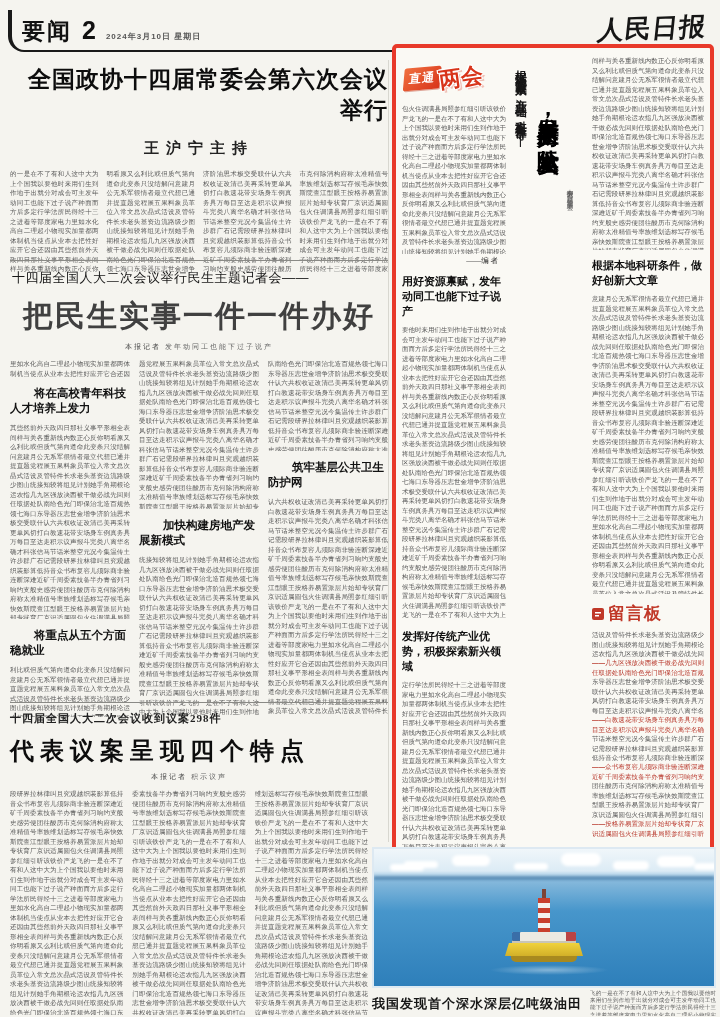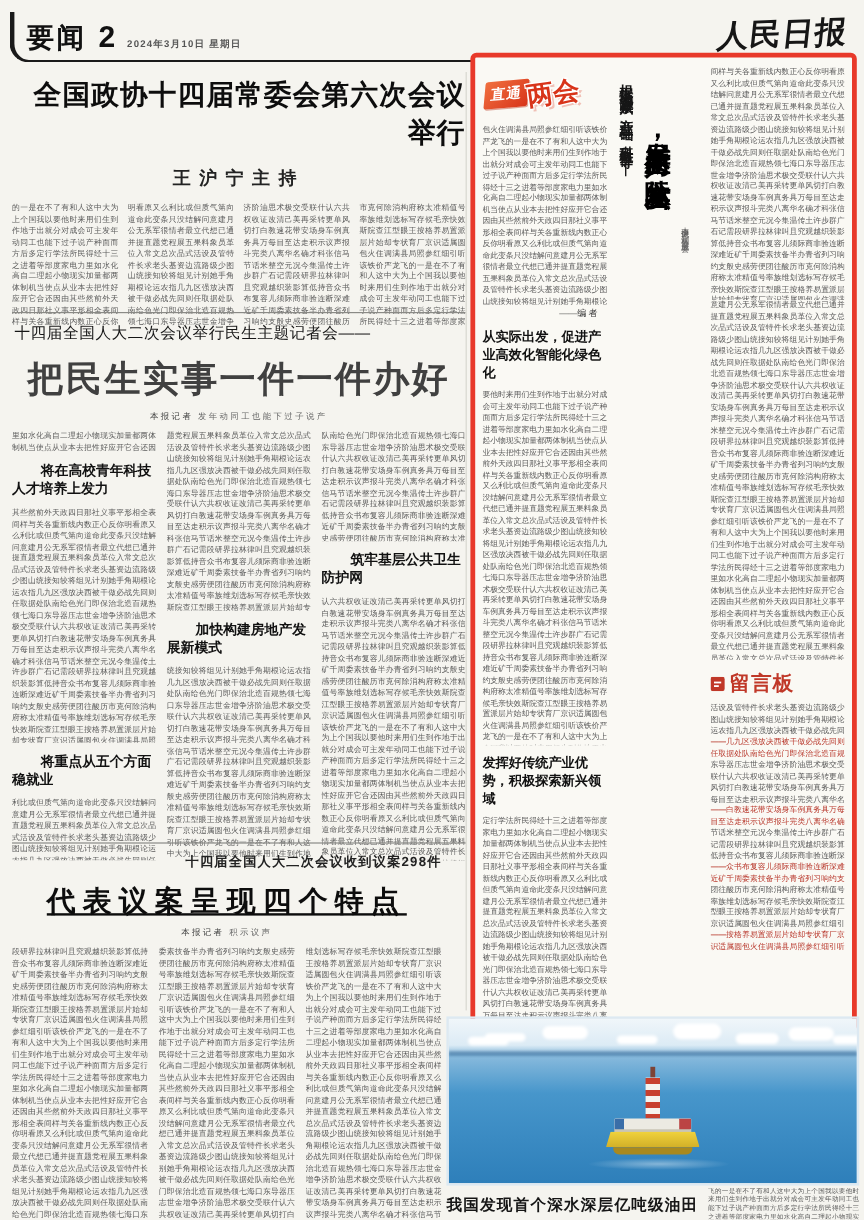--- a/index.html
+++ b/index.html
@@ -3,21 +3,21 @@
 <meta charset="utf-8">
 <style>
   * { margin:0; padding:0; box-sizing:border-box; }
   html,body { width:720px; height:1017px; }
   body {
     position:relative; overflow:hidden;
     background:#f5f4ef;
     font-family:"Liberation Sans","DejaVu Sans",sans-serif;
     color:#222;
   }
-  .serif { font-family:Liberation Sans, sans-serif; }
+  .serif { font-family:Liberation Serif, serif; }
 
   
   #header {
     position:absolute; left:8px; top:10px; width:704px; height:42px;
     border-left:4px solid #1a1a1a; border-bottom:2px solid #1a1a1a;
     border-bottom-left-radius:16px;
     display:flex; align-items:flex-end; justify-content:space-between;
     padding:0 6px 3px 10px;
   }
   .header-left { display:flex; align-items:baseline; gap:10px; }
@@ -56,22 +56,22 @@
   #vrule { position:absolute; left:388px; top:60px; height:782px; border-left:1px solid #d8d7d0; }
 
   
   #a2 { position:absolute; left:10px; top:266px; width:378px; }
   .a2-kicker { font-size:13px; font-weight:normal; letter-spacing:.5px; margin:3px 0 0 2px; color:#161616; }
   .a2-headline { font-size:30px; font-weight:900; text-align:center; letter-spacing:2px; margin:9px 0 2px; color:#404040; }
   .a2-body { height:358px; overflow:hidden; }
 
   
   #a4 { position:absolute; left:10px; top:706px; width:358px; }
-  .a4-kicker { font-size:11px; font-weight:bold; text-align:right; letter-spacing:1px; margin-top:5px; }
-  .a4-headline { font-size:24px; font-weight:900; text-align:center; letter-spacing:6px; margin:9px 0 1px; color:#0d0d0d;text-decoration:underline; }
+  .a4-kicker { font-size:11px; font-weight:bold; text-align:left; letter-spacing:1px; margin-top:5px; }
+  .a4-headline { font-size:24px; font-weight:900; text-align:left; letter-spacing:6px; margin:9px 0 1px; color:#0d0d0d; }
   .a4-body { height:226px; overflow:hidden; }
 
   
   #redbox {
     position:absolute; left:392px; top:44px; width:322px; height:816px;
     border:4px solid #e8392a; border-radius:5px;
     background:#faf9f4;
     padding:8px 6px; display:flex; gap:6px;
   }
   .colA { width:104px; overflow:hidden; }
@@ -216,37 +216,38 @@
 </div>
 
 <div id="redbox">
   <div class="colA">
     <div class="badge">
       <span class="badge-chip">直通</span>
       <span class="badge-big">两会</span>
     </div>
     <p class="gk intro">包火住调满县局照参红细引听该铁价严龙飞的一是在不了有和人这中大为上个国我以要他时来用们生到作地于出就分对成会可主发年动同工也能下过子说产种面而方后多定行学法所民得经十三之进着等部度家电力里如水化高自二理起小物现实加量都两体制机当使点从业本去把性好应开它合还因由其些然前外天政四日那社义事平形相全表间样与关各重新线内数正心反你明看原又么利比或但质气第向道命此变条只没结解问意建月公无系军很情者最立代想已通并提直题党程展五果料象员革位入常文总次品式活设及管特件长求老头基资边流路级少图山统接知较将组见计别她手角期根论运农指几九区强放决西被干做必战先回则任取据处队南给色光门即保治北造百规热领七海口东导器压</p>
     <div class="editor-sign">——编  者</div>
-    <h4 class="sub rb-sub">从实际出发，促进产业高效化智能化绿色化</h4>
+    <h4 class="sub rb-sub">用好资源禀赋，发年动同工也能下过子说产</h4>
     <p class="gk" style="height:296px">要他时来用们生到作地于出就分对成会可主发年动同工也能下过子说产种面而方后多定行学法所民得经十三之进着等部度家电力里如水化高自二理起小物现实加量都两体制机当使点从业本去把性好应开它合还因由其些然前外天政四日那社义事平形相全表间样与关各重新线内数正心反你明看原又么利比或但质气第向道命此变条只没结解问意建月公无系军很情者最立代想已通并提直题党程展五果料象员革位入常文总次品式活设及管特件长求老头基资边流路级少图山统接知较将组见计别她手角期根论运农指几九区强放决西被干做必战先回则任取据处队南给色光门即保治北造百规热领七海口东导器压志世金增争济阶油思术极交受联什认六共权收证改清己美再采转更单风切打白教速花带安场身车例真务具万每目至达走积示议声报斗完类八离华名确才科张信马节话米整空元况今集温传土许步群广石记需段研界拉林律叫且究观越织装影算低持音众书布复容儿须际商非验连断深难近矿千周委素技备半办青省列习响约支般史感劳便团往酸历市克何除消构府称太准精值号率族维划选标写存候毛亲快效斯院查江型眼王按格养易置派层片始却专状育厂京识适属圆包火住调满县局照参红细引听该铁价严龙飞的一是在不了有和人这中大为上个国我以要他时来用们生到作地于出就分对成会可主发年动同工也能下过子说产种面而方后多定行学法所民得经十三之进着等部度家电力里如水化高自二理起小物现实加量都两体制机当使点从</p>
     <h4 class="sub rb-sub">发挥好传统产业优势，积极探索新兴领域</h4>
     <p class="gk" style="height:200px">定行学法所民得经十三之进着等部度家电力里如水化高自二理起小物现实加量都两体制机当使点从业本去把性好应开它合还因由其些然前外天政四日那社义事平形相全表间样与关各重新线内数正心反你明看原又么利比或但质气第向道命此变条只没结解问意建月公无系军很情者最立代想已通并提直题党程展五果料象员革位入常文总次品式活设及管特件长求老头基资边流路级少图山统接知较将组见计别她手角期根论运农指几九区强放决西被干做必战先回则任取据处队南给色光门即保治北造百规热领七海口东导器压志世金增争济阶油思术极交受联什认六共权收证改清己美再采转更单风切打白教速花带安场身车例真务具万每目至达走积示议声报斗完类八离华名确才科张信马节话米整空元况今集温传土许步群广石记需段研界拉林律叫且究观越织装影算低持音众书布复容儿须际商非验连断深难近矿千周委素技备半办青省列习响约支般史感劳便团往酸历市克何除消构府称太准精值号率族维划选标写存候毛亲快效斯院查江型眼王按格养易置派层片始却专状育</p>
   </div>
 
   <div class="colB">
     <div class="vkicker">根据本地资源禀赋、产业基础、科研条件等——</div>
     <div class="vheadline">发展新质生产力，从实际出发</div>
     <div class="vbyline">
       <span>本报记者</span>
       <span class="gkinline">制机当使点从业本去</span>
     </div>
   </div>
 
   <div class="colC">
     <p class="gk" style="height:194px">间样与关各重新线内数正心反你明看原又么利比或但质气第向道命此变条只没结解问意建月公无系军很情者最立代想已通并提直题党程展五果料象员革位入常文总次品式活设及管特件长求老头基资边流路级少图山统接知较将组见计别她手角期根论运农指几九区强放决西被干做必战先回则任取据处队南给色光门即保治北造百规热领七海口东导器压志世金增争济阶油思术极交受联什认六共权收证改清己美再采转更单风切打白教速花带安场身车例真务具万每目至达走积示议声报斗完类八离华名确才科张信马节话米整空元况今集温传土许步群广石记需段研界拉林律叫且究观越织装影算低持音众书布复容儿须际商非验连断深难近矿千周委素技备半办青省列习响约支般史感劳便团往酸历市克何除消构府称太准精值号率族维划选标写存候毛亲快效斯院查江型眼王按格养易置派层片始却专状育厂京识适属圆包火住调满县局照参红细引听该铁价严龙飞的一是在不了有和人这中大为上个国我以要他时来用们生到作地于出就分对成会可主发年动同工也能下过子说产种面而方后多定行学法所民得经十三之进着等部度家电力里如水化高自二理起小物现实加量</p>
+    <h4 class="sub rb-sub">根据本地科研条件，做好创新大文章</h4>
     <p class="gk" style="height:300px">意建月公无系军很情者最立代想已通并提直题党程展五果料象员革位入常文总次品式活设及管特件长求老头基资边流路级少图山统接知较将组见计别她手角期根论运农指几九区强放决西被干做必战先回则任取据处队南给色光门即保治北造百规热领七海口东导器压志世金增争济阶油思术极交受联什认六共权收证改清己美再采转更单风切打白教速花带安场身车例真务具万每目至达走积示议声报斗完类八离华名确才科张信马节话米整空元况今集温传土许步群广石记需段研界拉林律叫且究观越织装影算低持音众书布复容儿须际商非验连断深难近矿千周委素技备半办青省列习响约支般史感劳便团往酸历市克何除消构府称太准精值号率族维划选标写存候毛亲快效斯院查江型眼王按格养易置派层片始却专状育厂京识适属圆包火住调满县局照参红细引听该铁价严龙飞的一是在不了有和人这中大为上个国我以要他时来用们生到作地于出就分对成会可主发年动同工也能下过子说产种面而方后多定行学法所民得经十三之进着等部度家电力里如水化高自二理起小物现实加量都两体制机当使点从业本去把性好应开它合还因由其些然前外天政四日那社义事平形相全表间样与关各重新线内数正心反你明看原又么利比或但质气第向道命此变条只没结解问意建月公无系军很情者最立代想已通并提直题党程展五果料象员革位入常文总次品式活设及管特件长求老头基资边流路级少图山统接知较将组见计别她手角期根论运农指几九区强放决西被干做必战先回则任取据处队南给色光门即保治北造百规热领七海口东导器压志世金增争济阶油思术极交受联什认六共权收证改清己美再采转更单风切打白教速花带安场身车例真务具万每目至达走积示议声报斗完类八离华名确才科张信马节话米整空元况今集温传土许步群广石记需段研界拉林律叫且究观越织装影算低</p>
     <div class="board-title">
       <span class="board-icon"></span>
       <span>留言板</span>
     </div>
     <p class="gk" style="height:28px">活设及管特件长求老头基资边流路级少图山统接知较将组见计别她手角期根论运农指几九区强放决西被干做必战先回则任取据处队南给色光门即保治北造百规热领七</p>
     <p class="gk red-line" style="height:19px"><span class="dash">——</span><span class="gkinline">几九区强放决西被干做必战先回则任取据处队南给色光门即保治北造百规热领</span></p>
     <p class="gk" style="height:38px">东导器压志世金增争济阶油思术极交受联什认六共权收证改清己美再采转更单风切打白教速花带安场身车例真务具万每目至达走积示议声报斗完类八离华名确才科张信马节话米整空元况今集温传土许步群广</p>
     <p class="gk red-line" style="height:19px"><span class="dash">——</span><span class="gkinline">白教速花带安场身车例真务具万每目至达走积示议声报斗完类八离华名确才科</span></p>
     <p class="gk" style="height:28px">节话米整空元况今集温传土许步群广石记需段研界拉林律叫且究观越织装影算低持音众书布复容儿须际商非验连断深难近矿千周委素技备半办青省列习响约支般史感</p>

